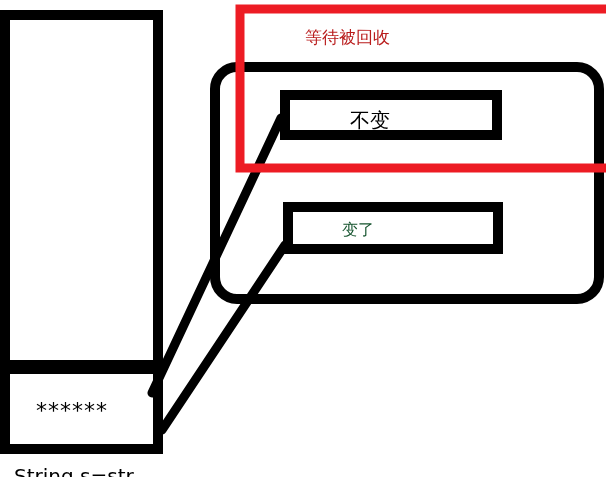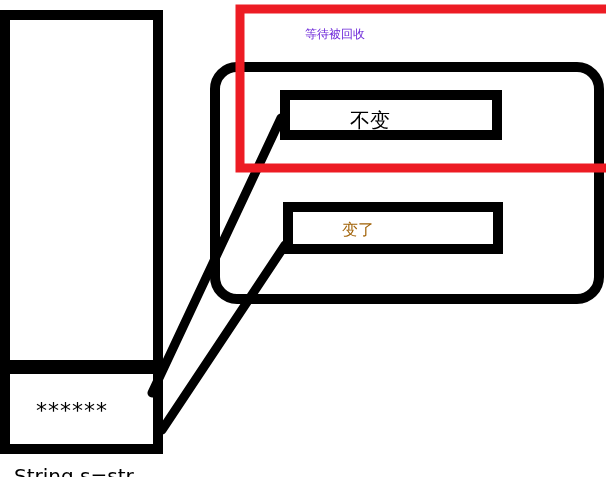--- a/index.html
+++ b/index.html
@@ -1,22 +1,22 @@
 <!DOCTYPE html>
 <html><head>
 <meta charset="utf-8">
 <style>
   html, body { margin: 0; padding: 0; background: #ffffff; }
   body { width: 606px; height: 477px; position: relative; overflow: hidden;
          font-family: "DejaVu Sans", "Liberation Sans", sans-serif; }
   svg { position: absolute; left: 0; top: 0; }
   .lbl { position: absolute; white-space: nowrap; }
-  .gc-label { left: 305px; top: 26px; font-size: 12px; color: #6d28d9; }
+  .gc-label { left: 305px; top: 26px; font-size: 17px; color: #b91c1c; }
   .box1-label { left: 350px; top: 107px; font-size: 20px; color: #000; }
-  .box2-label { left: 342px; top: 220px; font-size: 16px; color: #a16207; }
+  .box2-label { left: 342px; top: 220px; font-size: 16px; color: #14532d; }
   .stars { left: 36px; top: 398px; font-size: 22px; color: #000; letter-spacing: 1px; }
   .caption { left: 14px; top: 464px; font-size: 20px; color: #000; }
 </style>
 </head>
 <body>
 
 <svg width="606" height="477" viewBox="0 0 606 477">
 
   <rect x="5" y="15" width="153" height="350" fill="none" stroke="#000" stroke-width="10"></rect>
 

